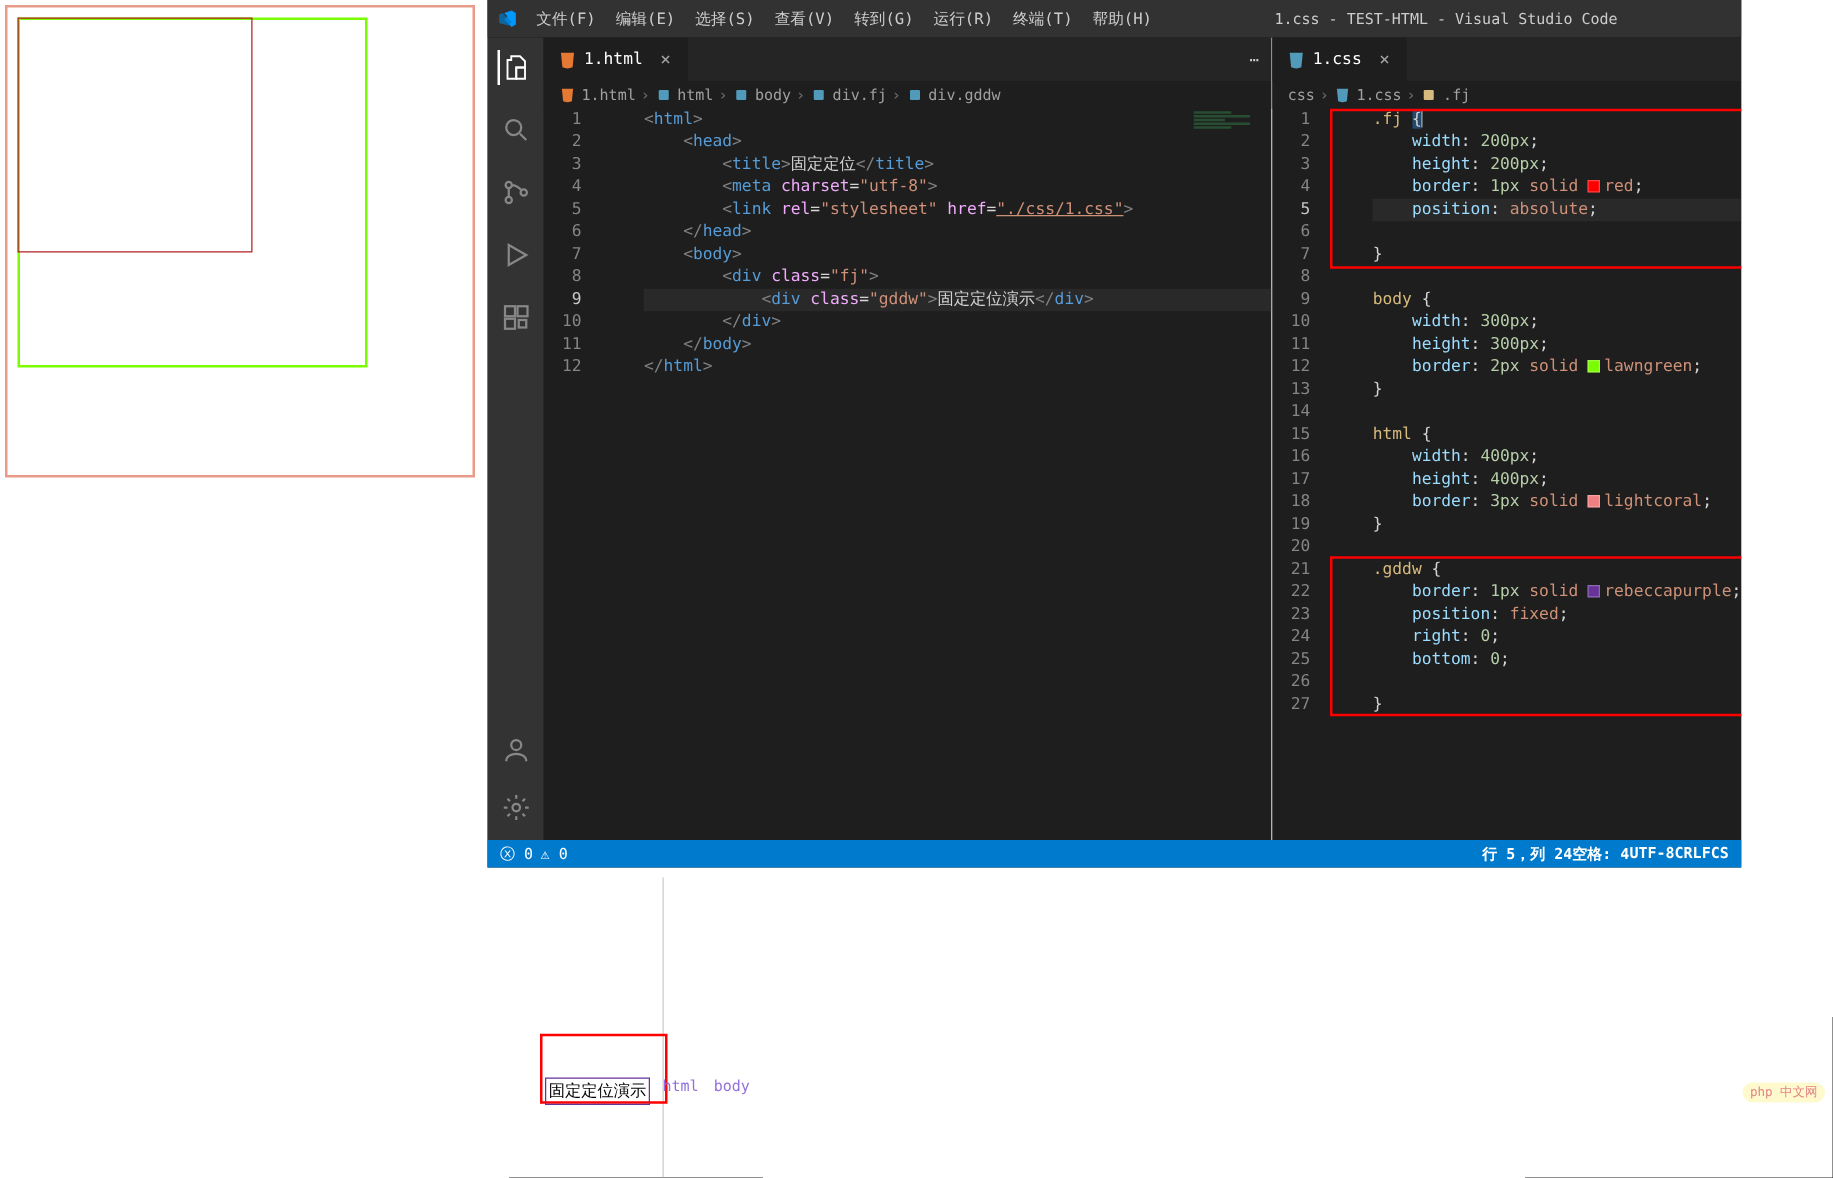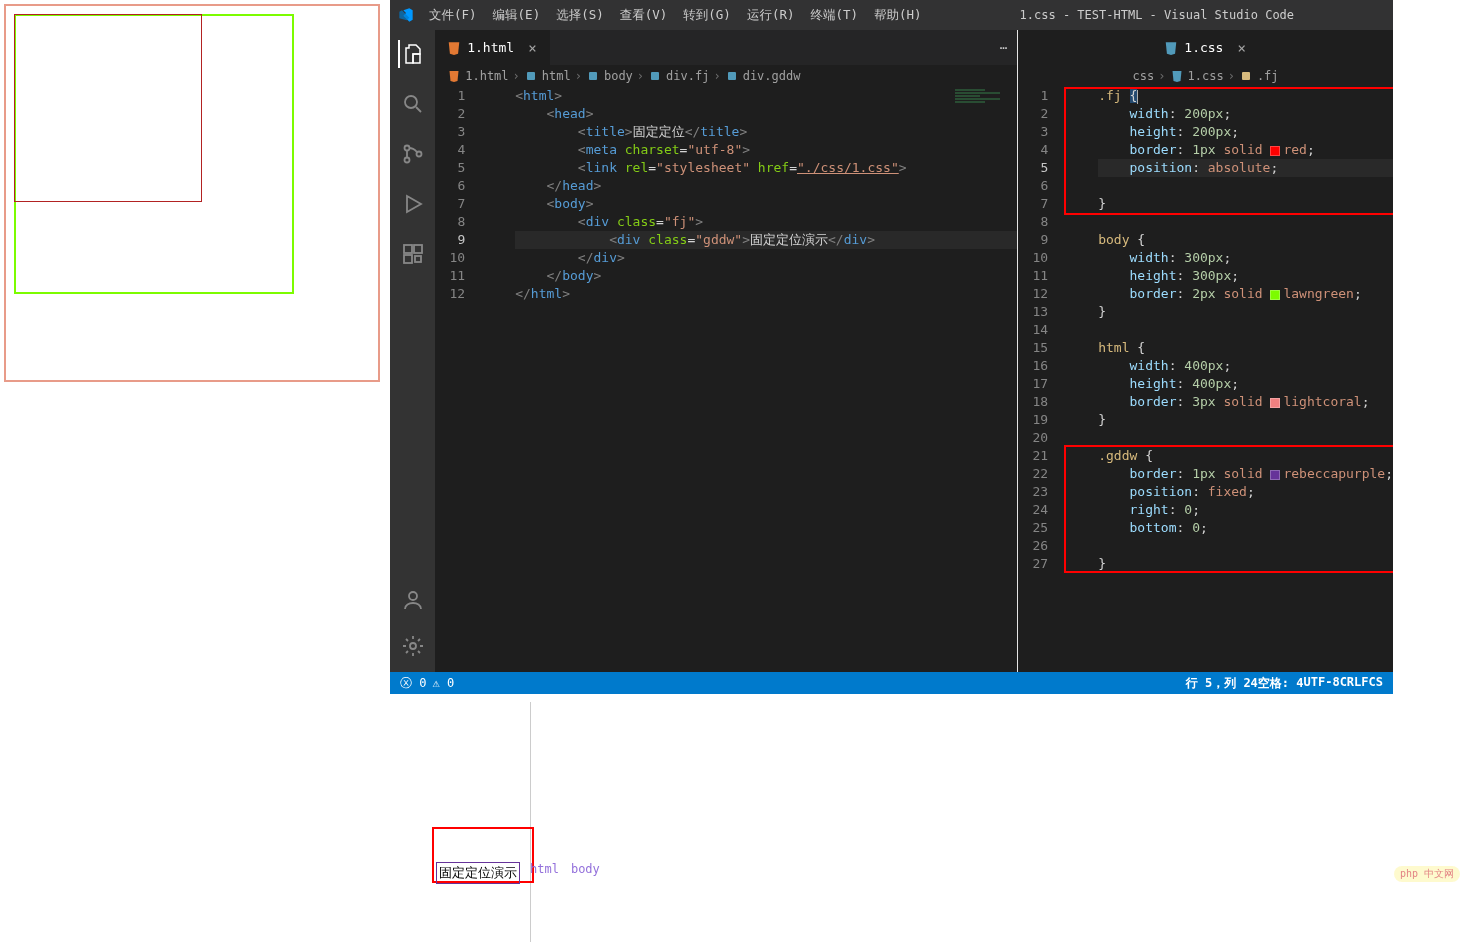--- a/index.html
+++ b/index.html
@@ -31,21 +31,21 @@
 .main-row { flex: 1; display: flex; overflow: hidden; }
 
 .activity-bar { width: 48px; background: #333333; display: flex; flex-direction: column; align-items: center; padding-top: 10px; gap: 22px; }
 .activity-icon { width: 28px; height: 28px; opacity: 0.55; display: flex; align-items: center; justify-content: center; }
 .activity-icon.active { opacity: 1; border-left: 2px solid #fff; margin-left: -2px; padding-left: 2px; }
 .activity-bottom { margin-top: auto; margin-bottom: 12px; display: flex; flex-direction: column; gap: 18px; align-items: center; }
 
 .editors { flex: 1; display: flex; }
 .editor-pane { display: flex; flex-direction: column; background: #1e1e1e; }
 .editor-pane.left { flex: 0 0 583px; border-right: 1px solid #e5e5e5; }
-.editor-pane.right { flex: 1; align-items: center; }
+.editor-pane.right { flex: 1; }
 
 .tab-bar { height: 35px; background: #252526; display: flex; align-items: stretch; }
 .tab { display: flex; align-items: center; padding: 0 12px; gap: 6px; font-size: 13px; background: #2d2d2d; color: #969696; border-right: 1px solid #1e1e1e; }
 .tab.active { background: #1e1e1e; color: #fff; }
 .tab-icon { width: 14px; height: 14px; }
 .tab-close { margin-left: 8px; opacity: 0.6; font-size: 14px; }
 .tab-actions { margin-left: auto; padding: 0 10px; display: flex; align-items: center; color: #ccc; }
 
 .breadcrumb { height: 22px; display: flex; align-items: center; padding: 0 12px; gap: 4px; font-size: 12px; color: #a0a0a0; background: #1e1e1e; }
 .bc-sep { opacity: 0.6; }
@@ -55,21 +55,21 @@
 .gutter { width: 48px; text-align: right; padding-right: 18px; color: #858585; user-select: none; }
 .gutter .ln { height: 18px; }
 .gutter .ln.curr { color: #c6c6c6; }
 .code-lines { flex: 1; position: relative; }
 .code-line { height: 18px; white-space: pre; margin-left: 32px; }
 .code-line.highlight { background: rgba(64,64,64,0.35); }
 
 
 .t-tag { color: #569cd6; }
 .t-br { color: #808080; }
-.t-attr { color: #84cc16; }
+.t-attr { color: #f0abfc; }
 .t-str { color: #ce9178; }
 .t-sel { color: #d7ba7d; }
 .t-prop { color: #9cdcfe; }
 .t-val { color: #ce9178; }
 .t-num { color: #b5cea8; }
 .t-punc { color: #d4d4d4; }
 .t-text { color: #d4d4d4; }
 .t-link { color: #ce9178; text-decoration: underline; }
 .col-swatch { display: inline-block; width: 10px; height: 10px; border: 1px solid #fff4; vertical-align: middle; margin-right: 3px; }
 

